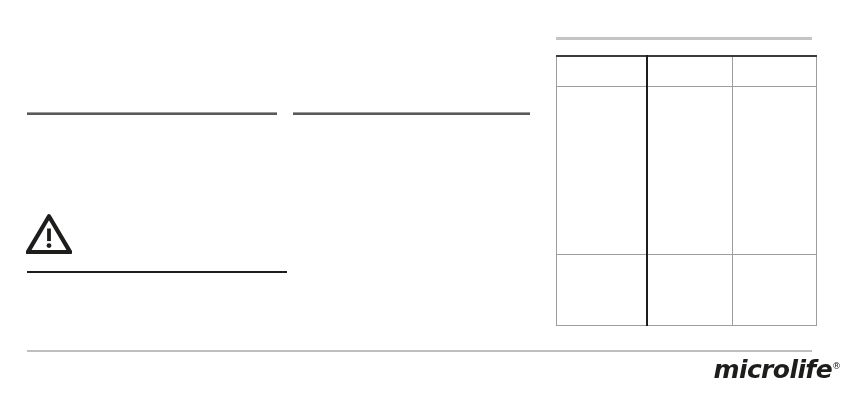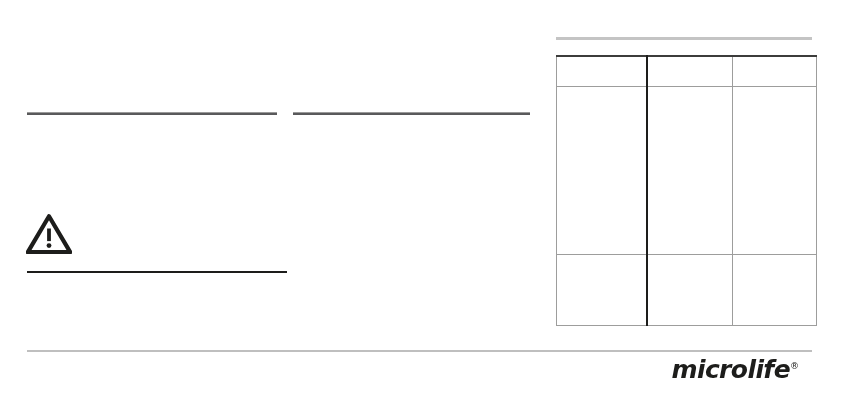--- a/index.html
+++ b/index.html
@@ -143,15 +143,15 @@
           <td class="col-div-strong" style="height:66px;"></td>
           <td style="height:66px;"></td>
           <td style="height:66px;"></td>
         </tr>
       </tbody>
     </table>
   </div>
 
   <div class="abs rule-light" style="left:27px; top:350px; width:785px;"></div>
 
-  <div class="abs logo" style="left:644px; top:355px; width:155px; text-align:right;"><span>microlife</span><span class="reg">®</span></div>
+  <div class="abs logo" style="left:686px; top:355px; width:155px; text-align:right;"><span>microlife</span><span class="reg">®</span></div>
 
 </div>
 
 </body></html>

